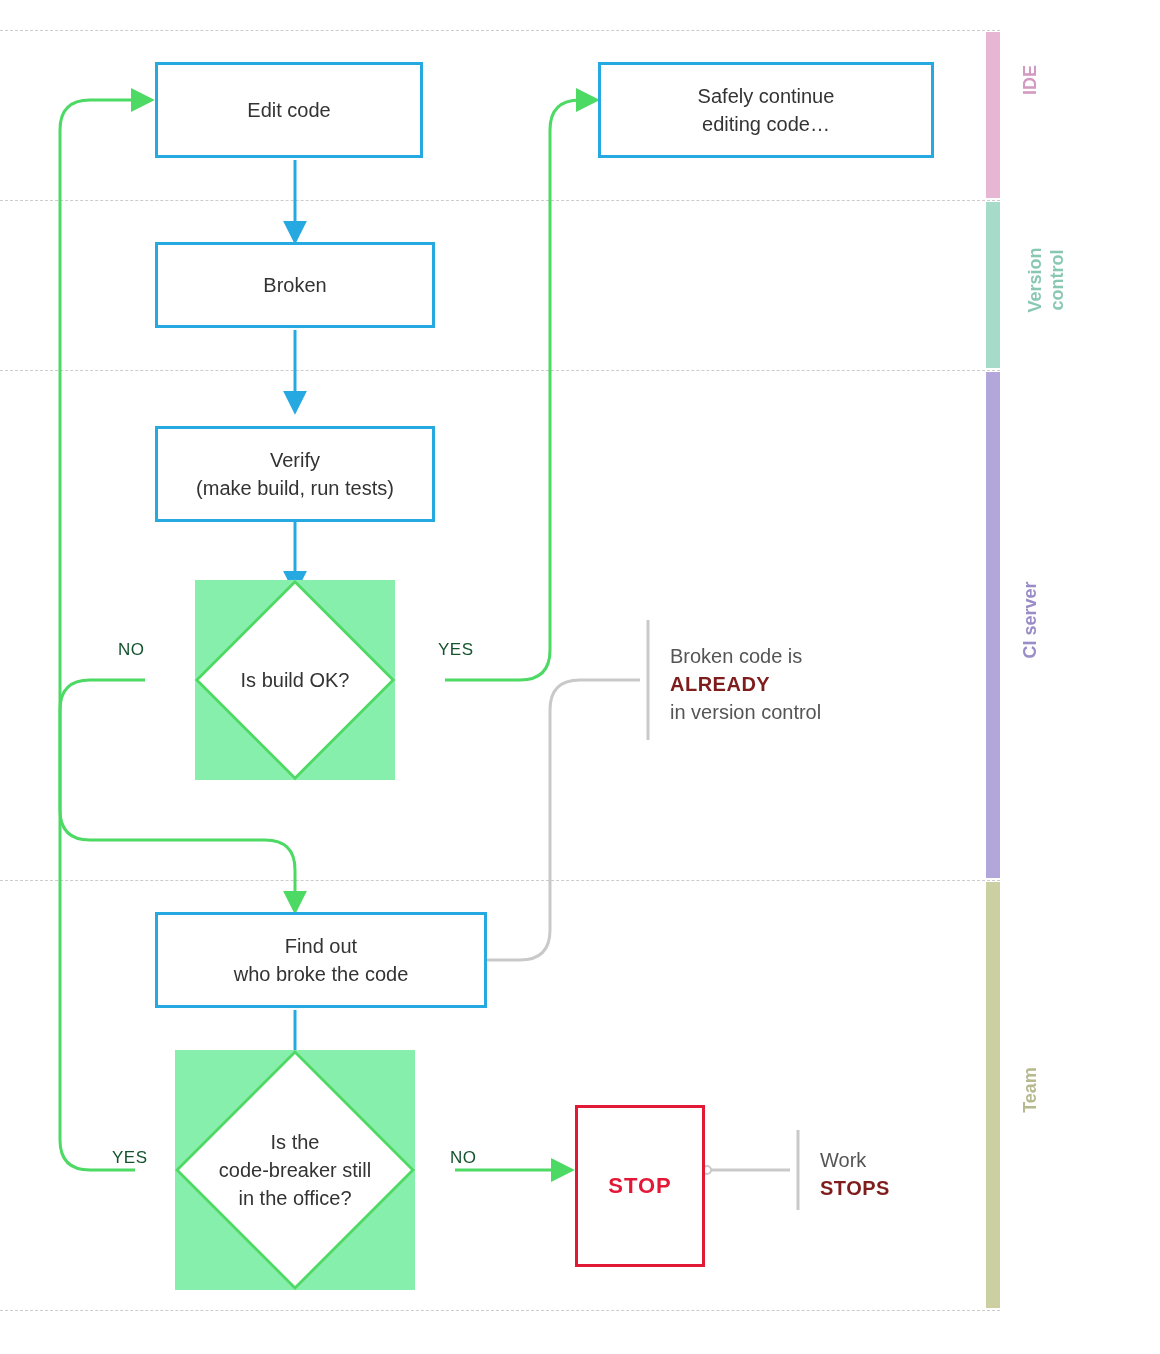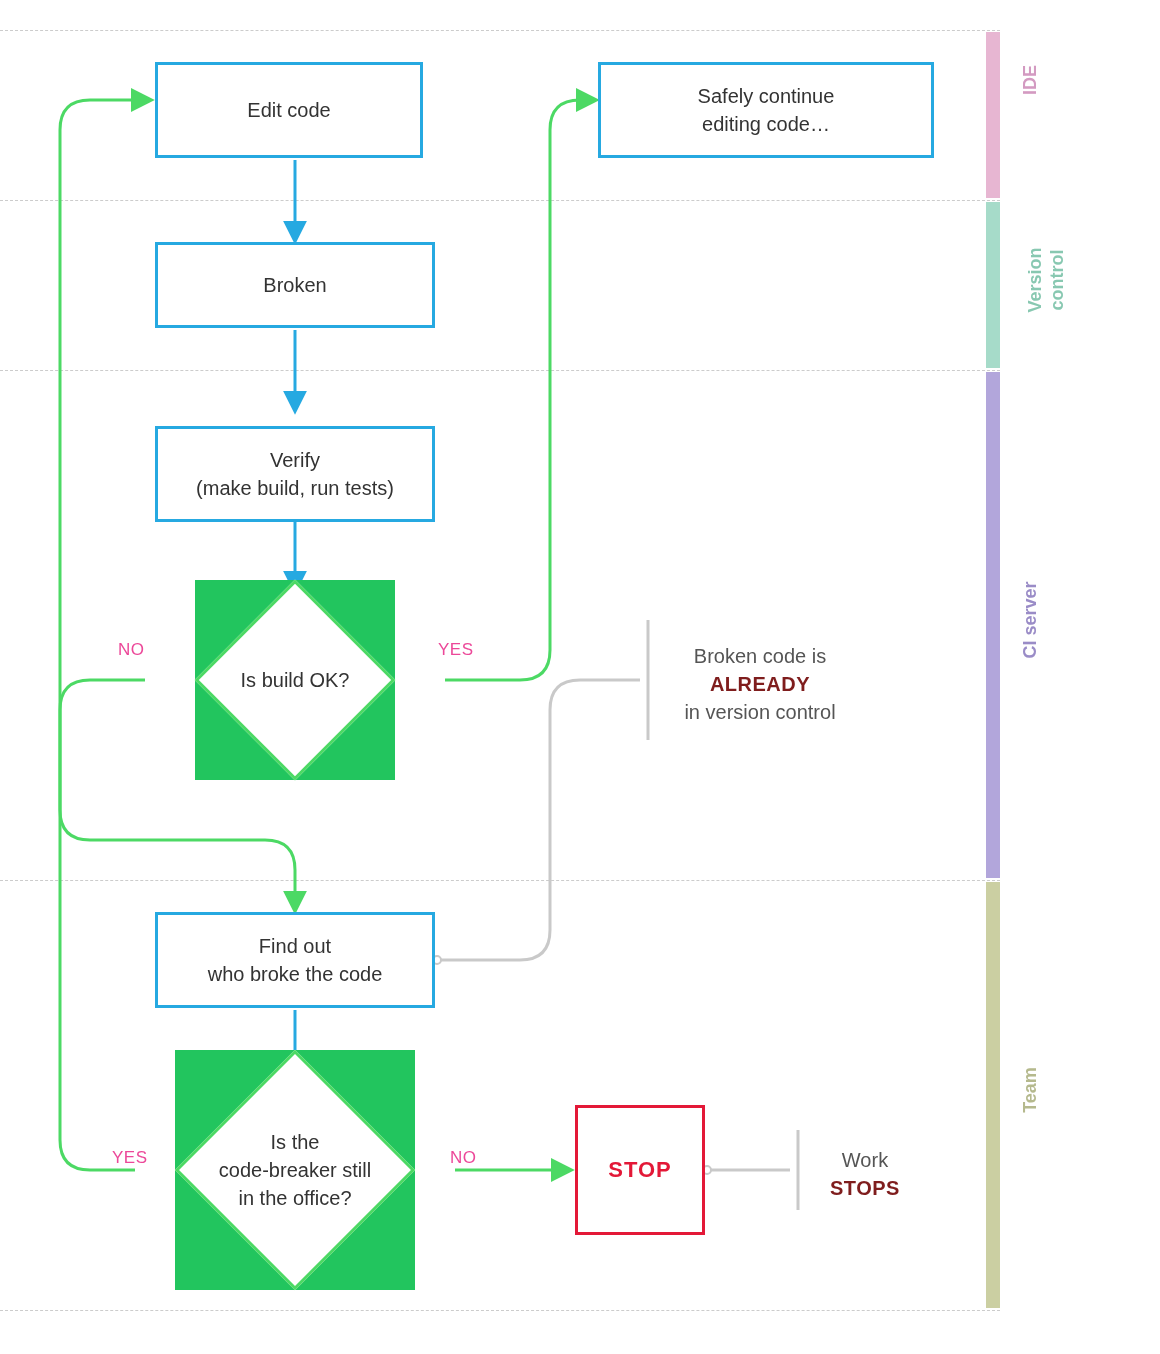--- a/index.html
+++ b/index.html
@@ -21,48 +21,48 @@
       text-align: center;
       font-size: 20px;
       color: #333;
       line-height: 1.4;
       padding: 10px 20px;
     }
     .blue-box { border-color: #26a9e1; }
     .red-box { border-color: #e31837; }
     .diamond {
       position: absolute;
-      background: #22c55e;
+      background: #86efac;
     }
     .diamond-shape {
       transform: rotate(45deg);
       transform-origin: center;
       border: 3px solid #4cd964;
       background: #fff;
     }
     .diamond-label {
       position: absolute;
       left: 50%; top: 50%;
       transform: translate(-50%,-50%);
       text-align: center;
       font-size: 20px;
       color: #333;
       line-height: 1.4;
       width: 200px;
     }
     .edge-label {
       position: absolute;
       font-size: 17px;
-      color: #ec4899;
+      color: #14532d;
       letter-spacing: 0.5px;
     }
     .annotation {
       position: absolute;
       background: #fff;
-      text-align: center;
+      text-align: left;
       font-size: 20px;
       color: #555;
       line-height: 1.4;
       padding: 6px 10px;
     }
     .annotation .red-strong { color: #7f1d1d; font-weight: 700; letter-spacing: 0.5px; }
     .swim-label {
       position: absolute;
       font-size: 18px;
       font-weight: 600;
@@ -154,33 +154,33 @@
 <div class="box blue-box" style="left:155px; top:426px; width:280px; height:96px">
   <span style="white-space:pre-line">Verify
 (make build, run tests)</span>
 </div>
 
 <div class="diamond" style="left:195px; top:580px; width:200px; height:200px">
   <div class="diamond-shape" style="position:absolute; left:29px; top:29px; width:142px; height:142px"></div>
   <div class="diamond-label">Is build OK?</div>
 </div>
 
-<div class="box blue-box" style="left:155px; top:912px; width:280px; height:96px">
+<div class="box blue-box" style="left:155px; top:912px; width:332px; height:96px">
   <span style="white-space:pre-line">Find out
 who broke the code</span>
 </div>
 
 <div class="diamond" style="left:175px; top:1050px; width:240px; height:240px">
   <div class="diamond-shape" style="position:absolute; left:35px; top:35px; width:170px; height:170px"></div>
   <div class="diamond-label" style="white-space:pre-line; width:200px">Is the
 code-breaker still
 in the office?</div>
 </div>
 
-<div class="box red-box" style="left:575px; top:1105px; width:130px; height:130px">
+<div class="box red-box" style="left:575px; top:1105px; width:130px; height:162px">
   <span class="stop-text">STOP</span>
 </div>
 
 <div class="edge-label" style="left:118px; top:640px">NO</div>
 <div class="edge-label" style="left:438px; top:640px">YES</div>
 <div class="edge-label" style="left:112px; top:1148px">YES</div>
 <div class="edge-label" style="left:450px; top:1148px">NO</div>
 
 <div class="annotation" style="left:660px; top:636px; width:200px">
   <div>Broken code is</div>

